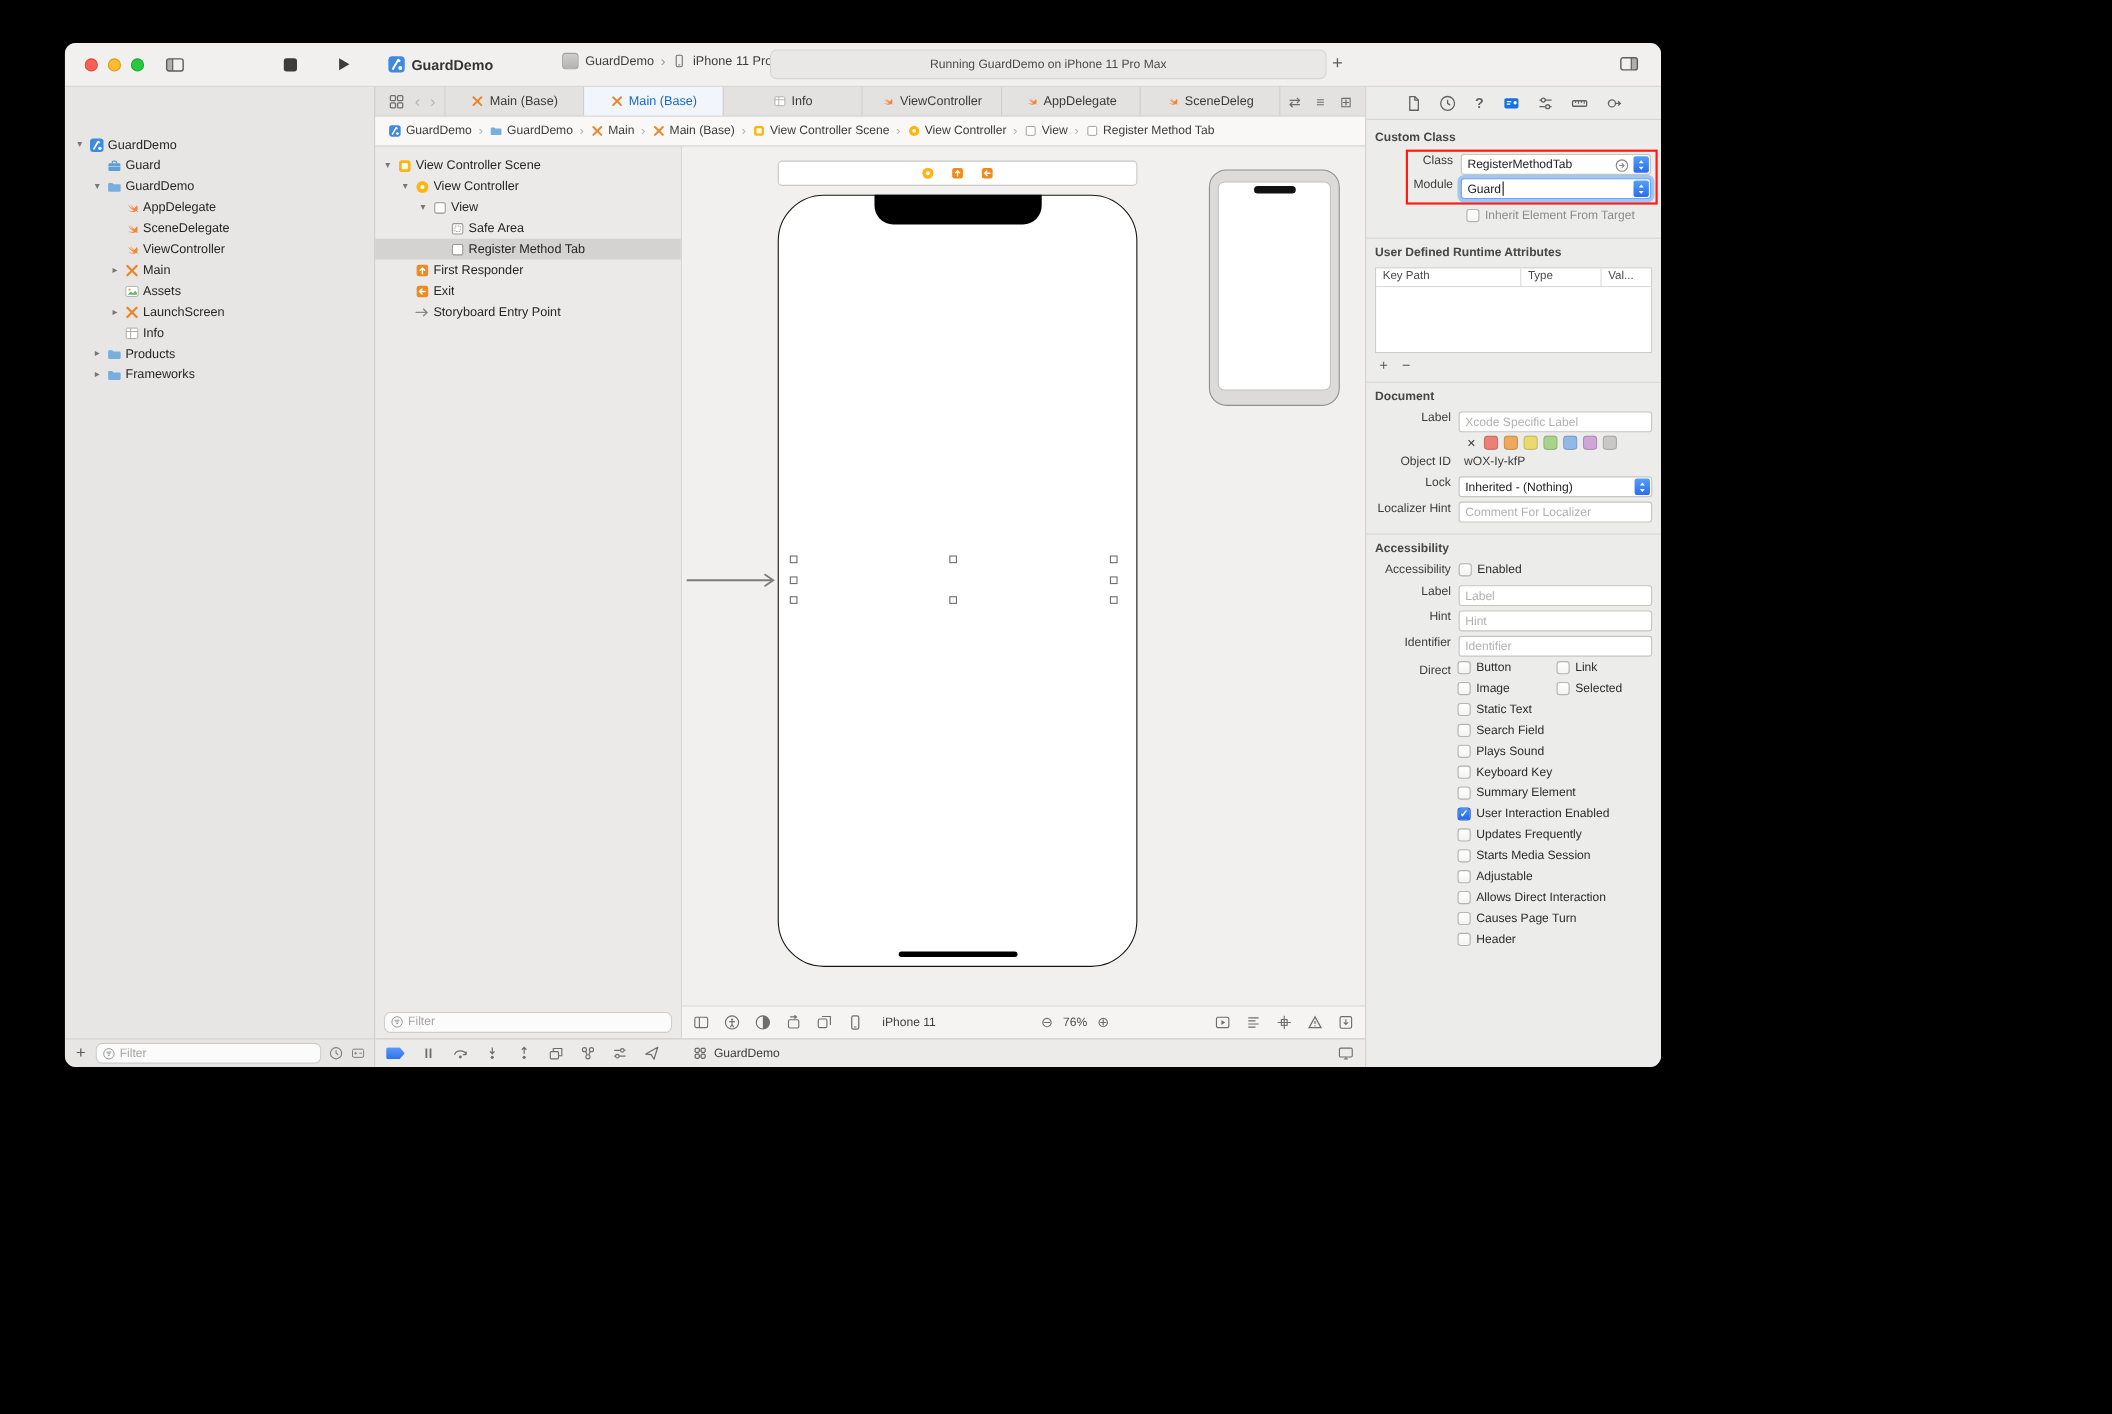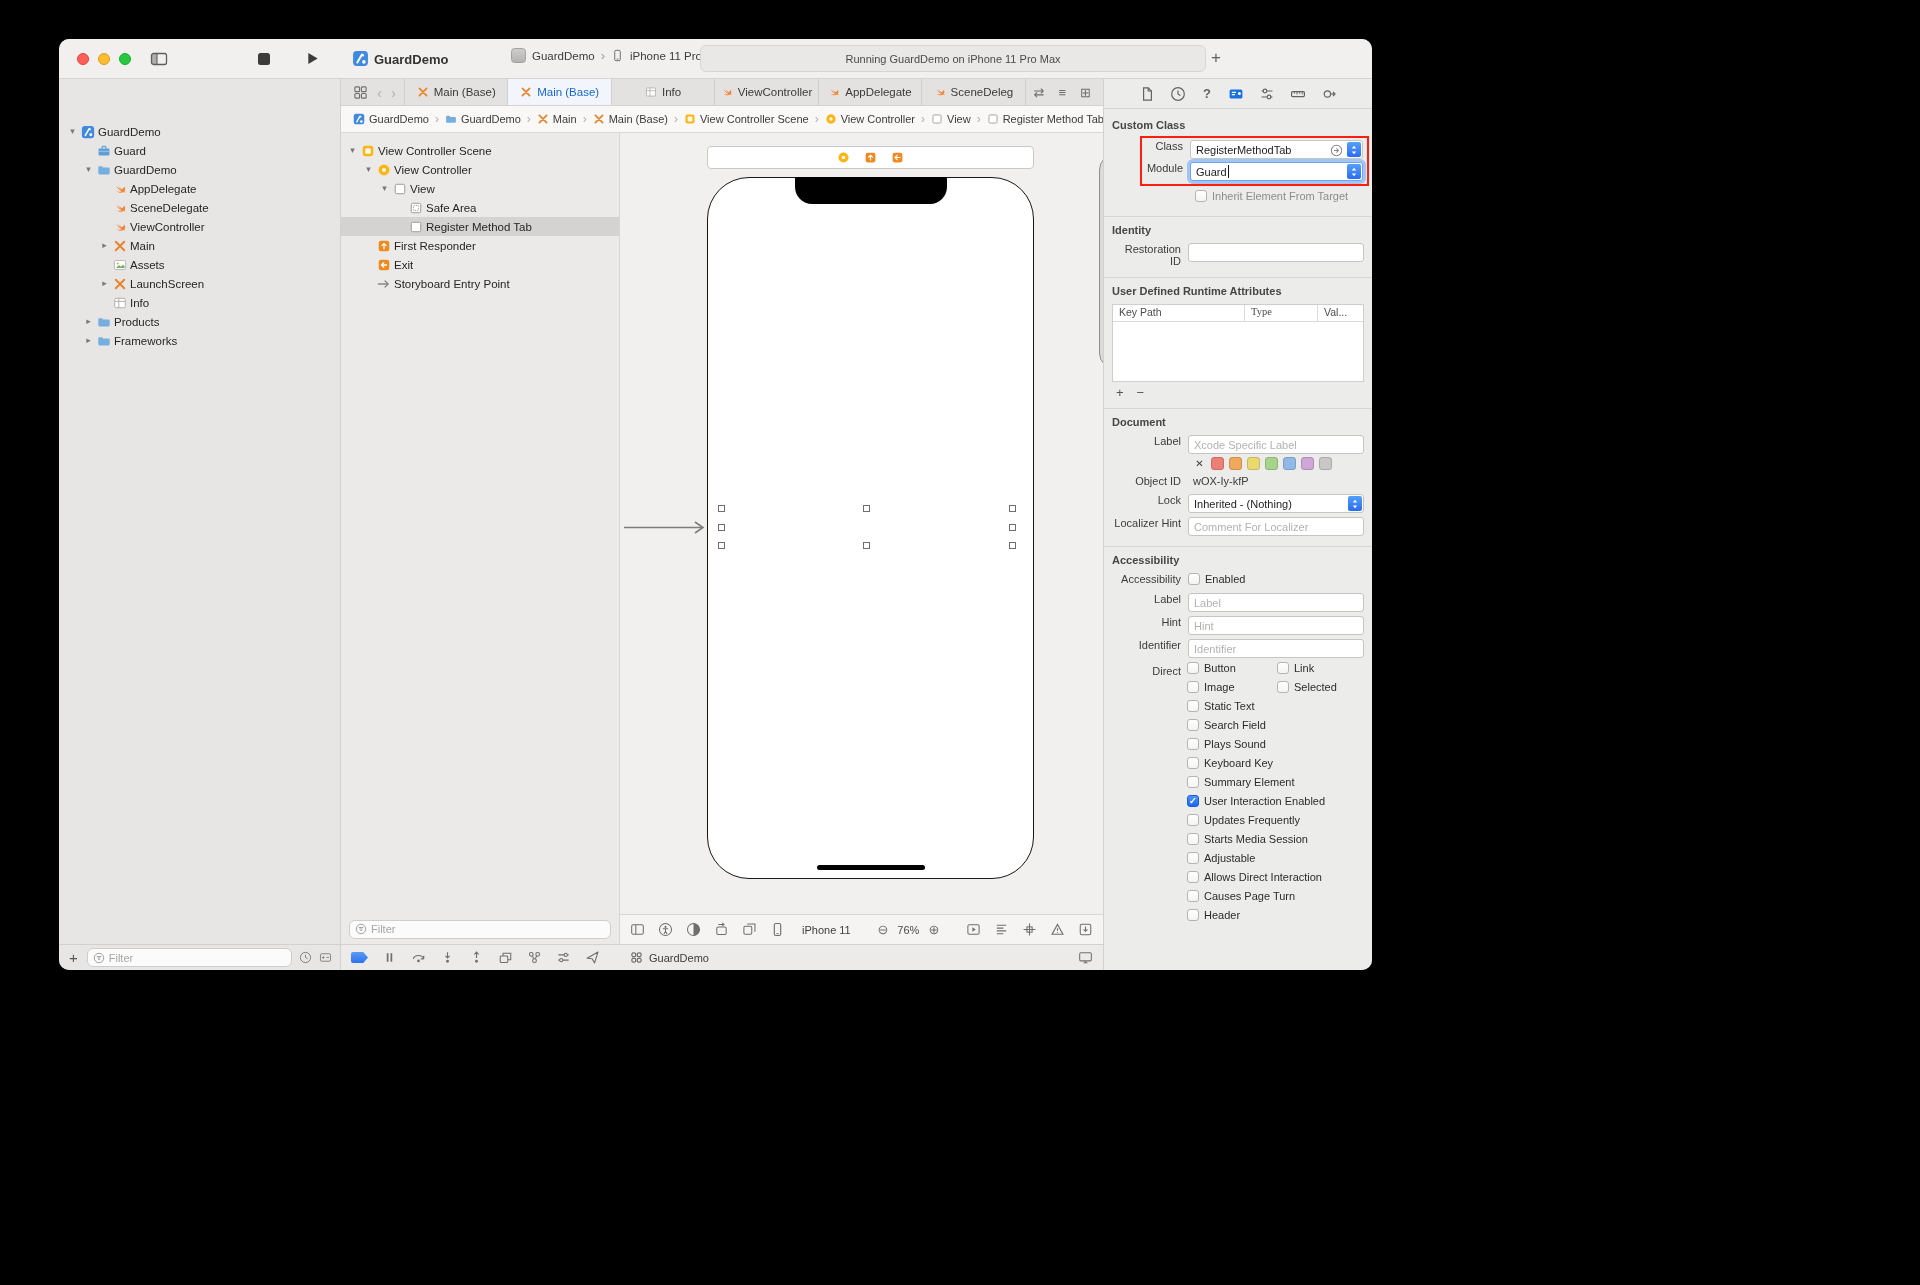--- a/index.html
+++ b/index.html
@@ -10,21 +10,21 @@
     font-family:"Liberation Sans", sans-serif;
     color:#2d2d2d;
     overflow:hidden;
     -webkit-user-select:none;
   }
   svg { display:block; }
   .hiddefs { position:absolute; width:0; height:0; overflow:hidden; }
 
   
   .window {
-    position:absolute; left:59px; top:39px; width:1313px; height:931px;
+    position:absolute; left:59px; top:39px; width:1451px; height:931px;
     border-radius:10px; overflow:hidden; background:#a3a3a3;
     box-shadow:0 18px 60px rgba(0,0,0,.65), 0 0 0 1px rgba(0,0,0,.28);
     font-size:11.5px;
   }
 
   
   .toolbar { position:absolute; top:0; left:0; right:0; height:40px;
     background:#f1f0ef; border-bottom:1px solid #d5d4d3; }
   .traffic { position:absolute; left:18px; top:14px; display:flex; gap:9px; }
   .tl { width:12px; height:12px; border-radius:50%; }
@@ -181,21 +181,21 @@
   .cb.checked { background:linear-gradient(#4d93f8,#1e66ee); border-color:#1e5fd6; }
   .cb.checked::after { content:"\2713"; position:absolute; inset:0; color:#fff; font-size:9.5px;
     font-weight:700; display:flex; align-items:center; justify-content:center; }
   .cb-label { margin-left:5px; color:#2c2c2b; white-space:nowrap; }
   .cb-label.dim { color:#8d8c8b; }
 
   .udra-table { margin:2px 8px 0; height:78px; background:#fff; border:1px solid #cfcecd; }
   .udra-head { display:flex; height:17px; border-bottom:1px solid #dcdbda; font-size:10.5px; color:#4c4c4b; }
   .udra-col { padding:1px 6px; border-right:1px solid #dcdbda; white-space:nowrap; overflow:hidden; }
   .udra-col:last-child { border-right:none; }
-  .uc1 { width:132px; flex:none; } .uc2 { width:73px; flex:none;font-family:Liberation Serif, serif; } .uc3 { flex:1; }
+  .uc1 { width:132px; flex:none; } .uc2 { width:73px; flex:none; } .uc3 { flex:1; }
   .pm-row { display:flex; gap:13px; padding:4px 0 0 12px; font-size:13px; color:#555554; line-height:14px; }
 
   .swatch-row { display:flex; align-items:center; gap:5px; padding:1px 8px 3px; }
   .swatch-clear { width:13px; height:13px; display:flex; align-items:center; justify-content:center;
     color:#3c3c3b; font-size:10px; }
   .swatch-clear::before { content:"\2715"; }
   .swatch { width:13px; height:13px; border-radius:3.5px; border:1px solid rgba(0,0,0,.15); }
   .objid-value { color:#3c3c3b; padding-left:5px; }
 
   .traits-grid { margin-left:83px; padding-right:6px; }
@@ -929,29 +929,20 @@
             </div>
           </div>
         </div>
         <div class="insp-row" style="min-height:20px">
           <span class="indent76"></span>
           <span class="cb"></span>
           <span class="cb-label dim">Inherit Element From Target</span>
         </div>
       </div>
 
-      <div class="insp-section">
-        <div class="sec-title">Identity</div>
-        <div class="insp-row">
-          <span class="insp-label">Restoration ID</span>
-          <div class="tf">
-              <input style="">
-            </div>
-        </div>
-      </div>
 
       <div class="insp-section">
         <div class="sec-title">User Defined Runtime Attributes</div>
         <div class="udra-table">
           <div class="udra-head">
             <span class="udra-col uc1">Key Path</span>
             <span class="udra-col uc2">Type</span>
             <span class="udra-col uc3">Val...</span>
           </div>
         </div>

